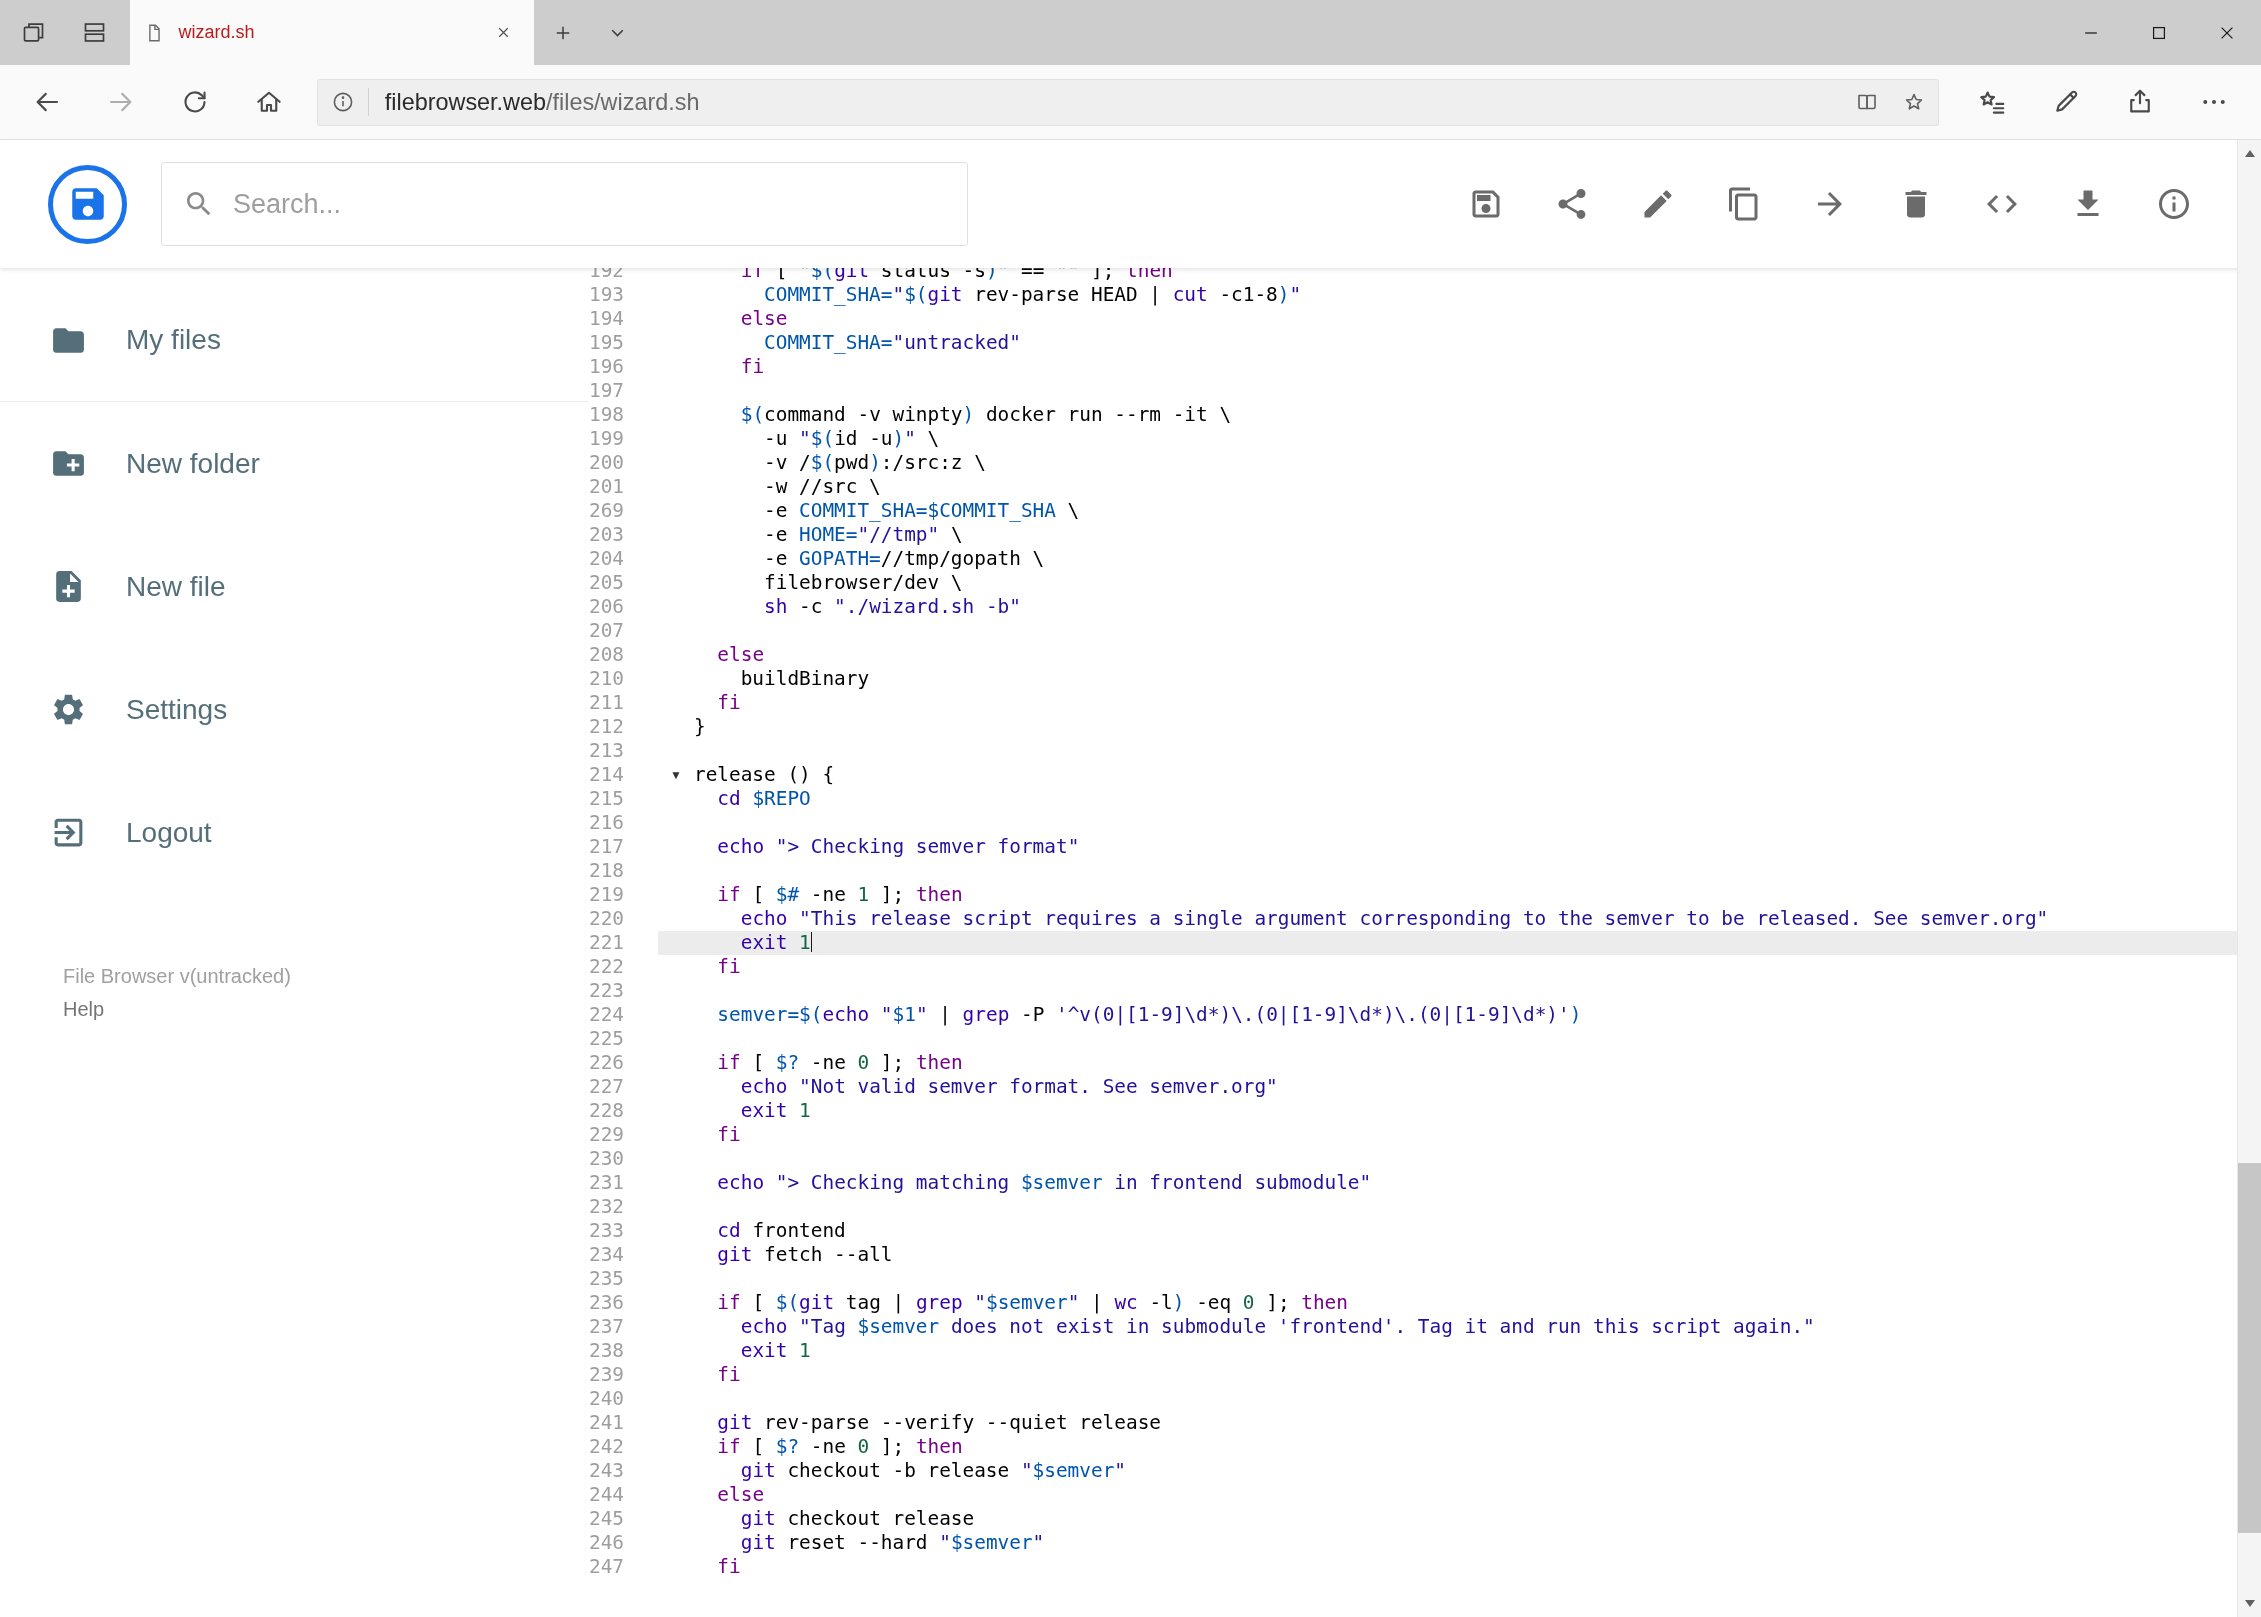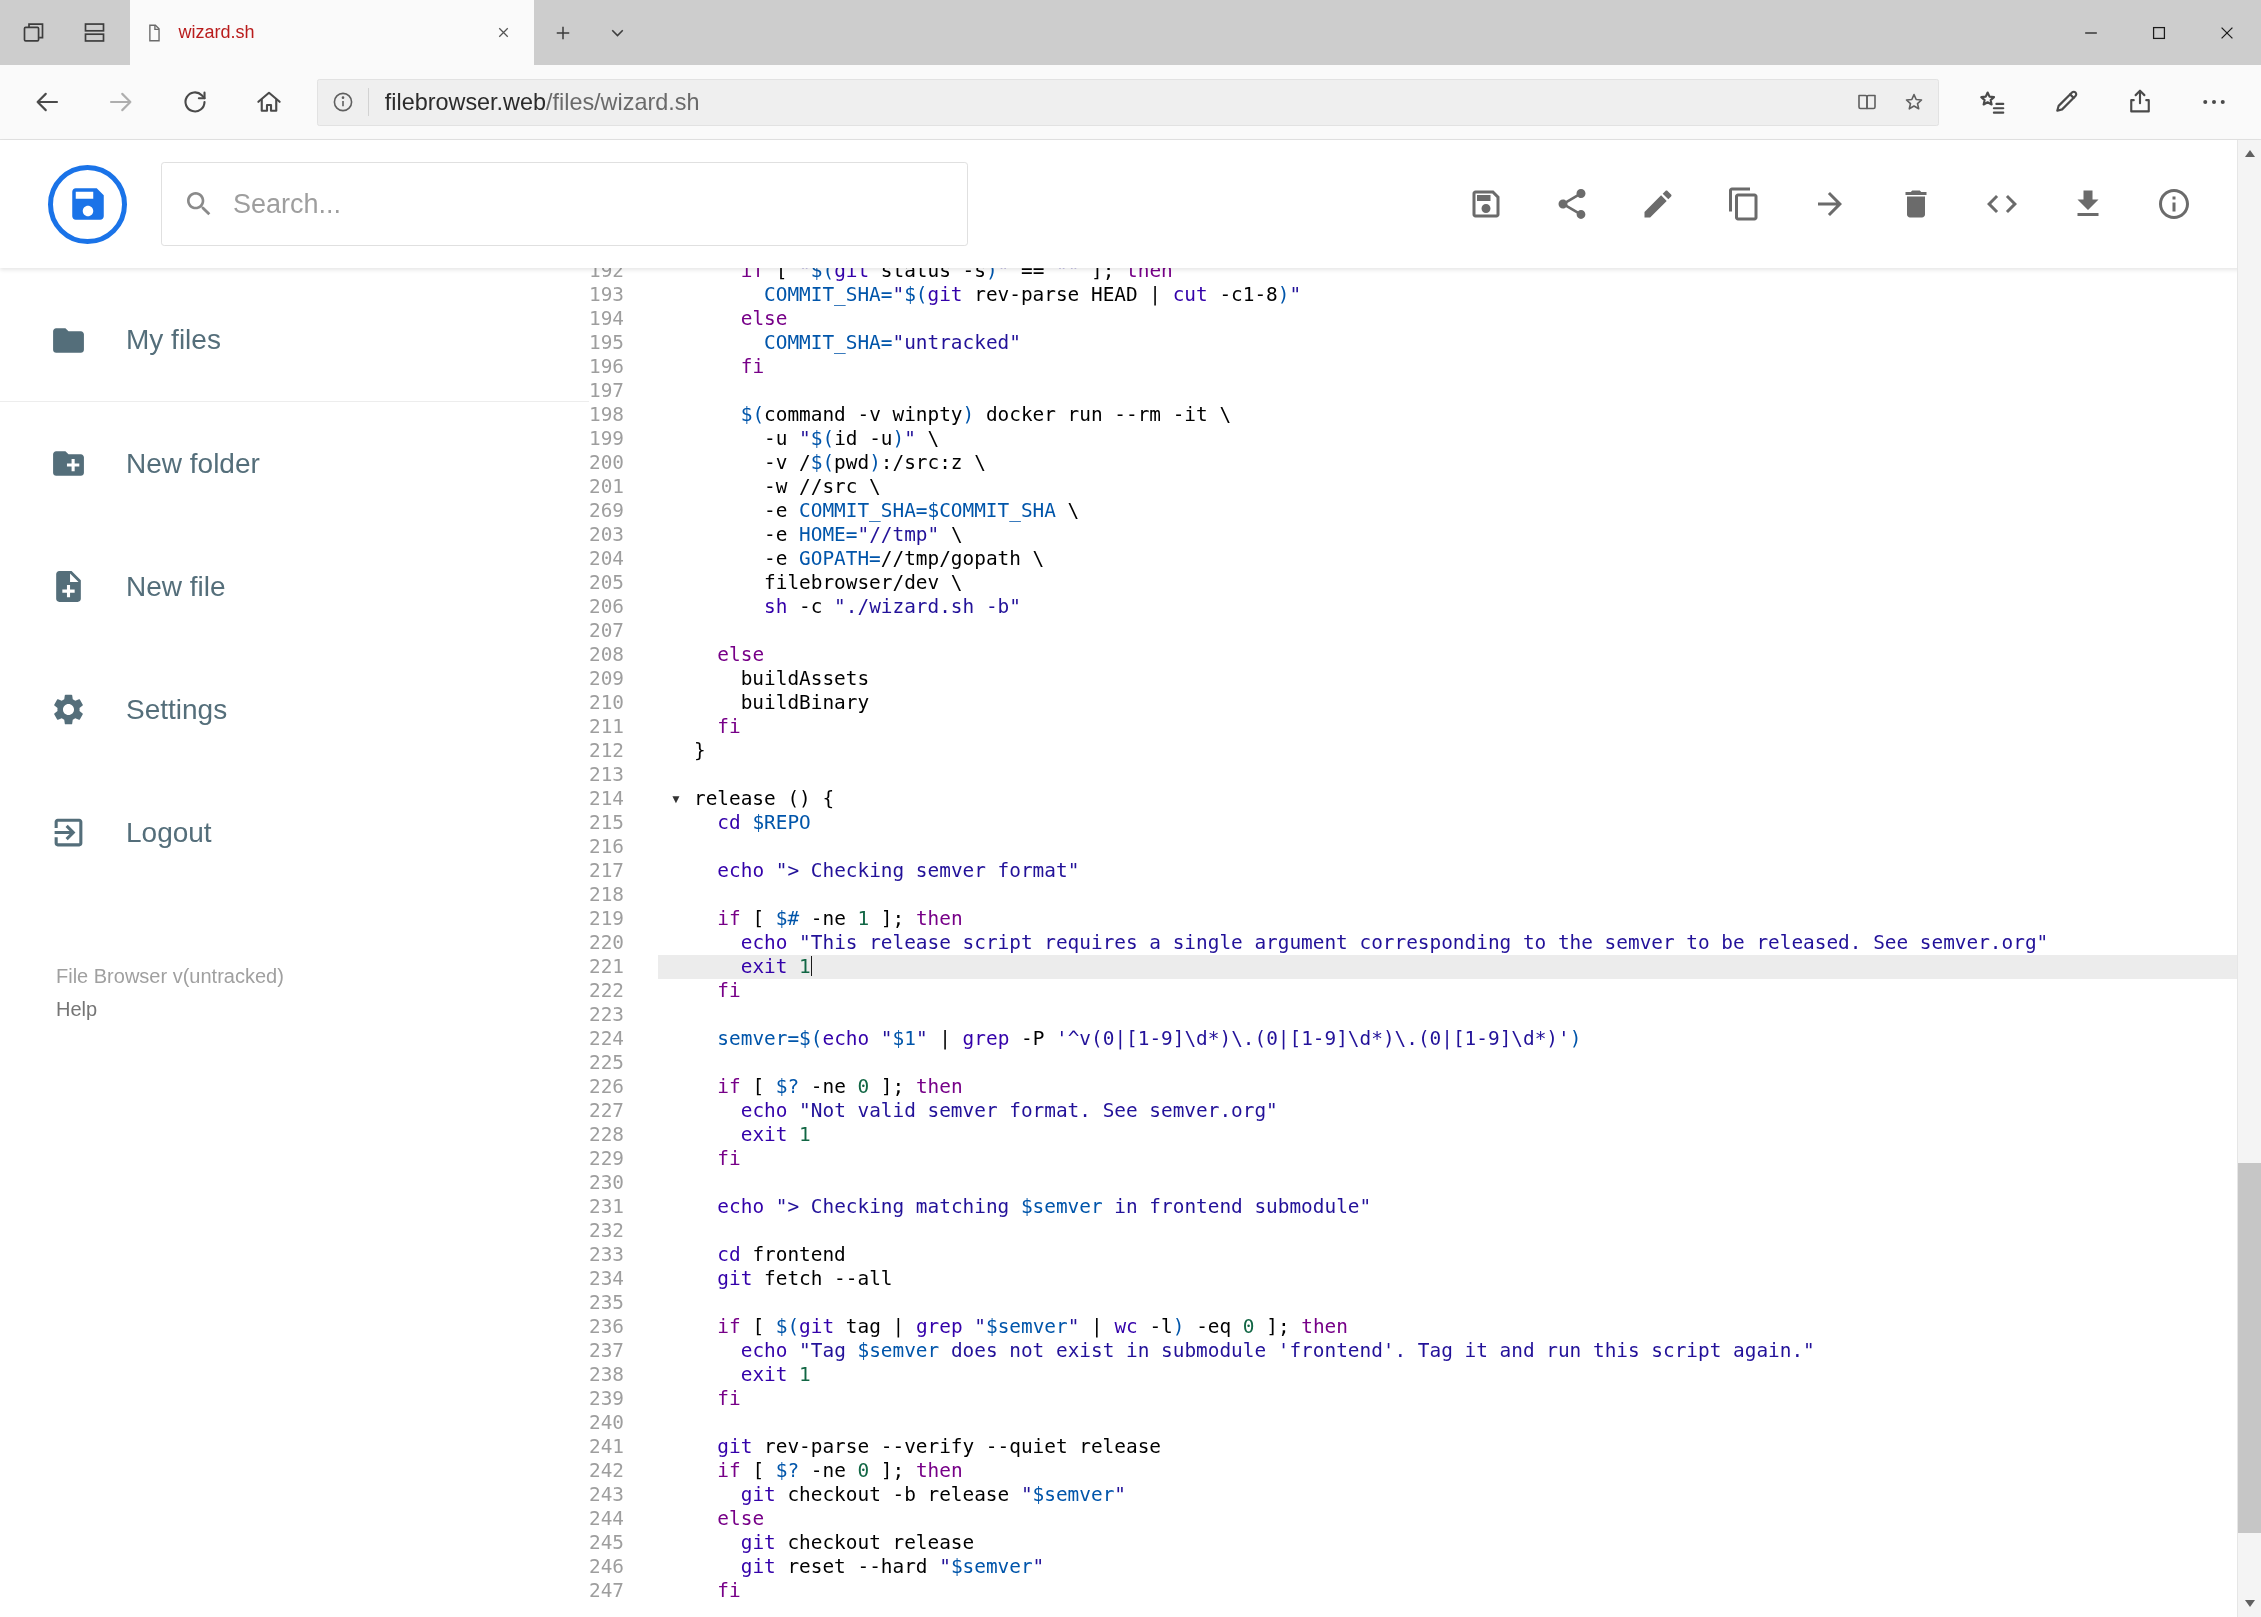--- a/index.html
+++ b/index.html
@@ -53,21 +53,21 @@
   .tool-btn{width:53px;height:53px}
   .tool-btn svg{width:36px;height:36px;fill:#6b6b6b}
 
   
   .content{display:flex;height:1349px;position:relative;background:#fff}
   .sidebar{width:589px;flex:none;padding-top:11.3px;position:relative}
   .sb-item{height:123px;display:flex;align-items:center;padding-left:50px;gap:39px}
   .sb-item.sb-sep{border-bottom:0.8px solid #ededed}
   .sb-icon svg{width:37px;height:37px;fill:#546e7a}
   .sb-label{font-size:28px;color:#546e7a}
-  .sb-footer{position:absolute;top:697px;left:56px}
+  .sb-footer{position:absolute;top:697px;left:63px}
   .sb-version{font-size:20px;color:#a0a0a0;margin-bottom:9.7px}
   .sb-help{font-size:20px;color:#757575}
 
   
   .editor{flex:1;position:relative;overflow:hidden;font-family:"DejaVu Sans Mono",monospace;font-size:19.4px;line-height:24px;color:#000}
   .code-scroll{margin-top:-9px}
   .line{display:flex;height:24px;white-space:pre}
   .gutter{width:69px;flex:none;text-align:left;color:#9e9e9e}
   .fold{width:36px;flex:none;font-size:12px;color:#333;display:flex;align-items:center;justify-content:center;font-family:"Liberation Sans",sans-serif}
   .ltext{flex:1}
@@ -368,21 +368,20 @@
           <div class="line"><div class="gutter">199</div><div class="fold"></div><div class="ltext">      -u <span class="tk-str">"</span><span class="tk-var">$(</span>id -u<span class="tk-var">)</span><span class="tk-str">"</span> \</div></div>
           <div class="line"><div class="gutter">200</div><div class="fold"></div><div class="ltext">      -v /<span class="tk-var">$(</span>pwd<span class="tk-var">)</span>:/src:z \</div></div>
           <div class="line"><div class="gutter">201</div><div class="fold"></div><div class="ltext">      -w //src \</div></div>
           <div class="line"><div class="gutter">269</div><div class="fold"></div><div class="ltext">      -e <span class="tk-var">COMMIT_SHA=</span><span class="tk-var">$COMMIT_SHA</span> \</div></div>
           <div class="line"><div class="gutter">203</div><div class="fold"></div><div class="ltext">      -e <span class="tk-var">HOME=</span><span class="tk-str">"</span><span class="tk-str">//tmp</span><span class="tk-str">"</span> \</div></div>
           <div class="line"><div class="gutter">204</div><div class="fold"></div><div class="ltext">      -e <span class="tk-var">GOPATH=</span>//tmp/gopath \</div></div>
           <div class="line"><div class="gutter">205</div><div class="fold"></div><div class="ltext">      filebrowser/dev \</div></div>
           <div class="line"><div class="gutter">206</div><div class="fold"></div><div class="ltext">      <span class="tk-bi">sh</span> -c <span class="tk-str">"</span><span class="tk-str">./wizard.sh -b</span><span class="tk-str">"</span></div></div>
           <div class="line"><div class="gutter">207</div><div class="fold"></div><div class="ltext"></div></div>
           <div class="line"><div class="gutter">208</div><div class="fold"></div><div class="ltext">  <span class="tk-kw">else</span></div></div>
-          <div class="line"><div class="gutter">209</div><div class="fold"></div><div class="ltext">    buildAssets</div></div>
           <div class="line"><div class="gutter">210</div><div class="fold"></div><div class="ltext">    buildBinary</div></div>
           <div class="line"><div class="gutter">211</div><div class="fold"></div><div class="ltext">  <span class="tk-kw">fi</span></div></div>
           <div class="line"><div class="gutter">212</div><div class="fold"></div><div class="ltext">}</div></div>
           <div class="line"><div class="gutter">213</div><div class="fold"></div><div class="ltext"></div></div>
           <div class="line"><div class="gutter">214</div><div class="fold">▼</div><div class="ltext">release () {</div></div>
           <div class="line"><div class="gutter">215</div><div class="fold"></div><div class="ltext">  <span class="tk-bi">cd</span> <span class="tk-var">$REPO</span></div></div>
           <div class="line"><div class="gutter">216</div><div class="fold"></div><div class="ltext"></div></div>
           <div class="line"><div class="gutter">217</div><div class="fold"></div><div class="ltext">  <span class="tk-bi">echo</span> <span class="tk-str">"</span><span class="tk-str">&gt; Checking semver format</span><span class="tk-str">"</span></div></div>
           <div class="line"><div class="gutter">218</div><div class="fold"></div><div class="ltext"></div></div>
           <div class="line"><div class="gutter">219</div><div class="fold"></div><div class="ltext">  <span class="tk-kw">if</span> [ <span class="tk-var">$#</span> -ne <span class="tk-num">1</span> ]; <span class="tk-kw">then</span></div></div>

